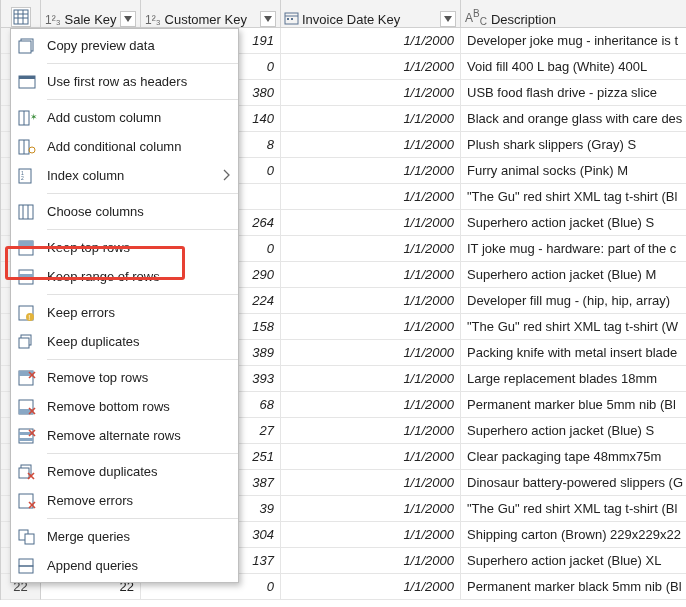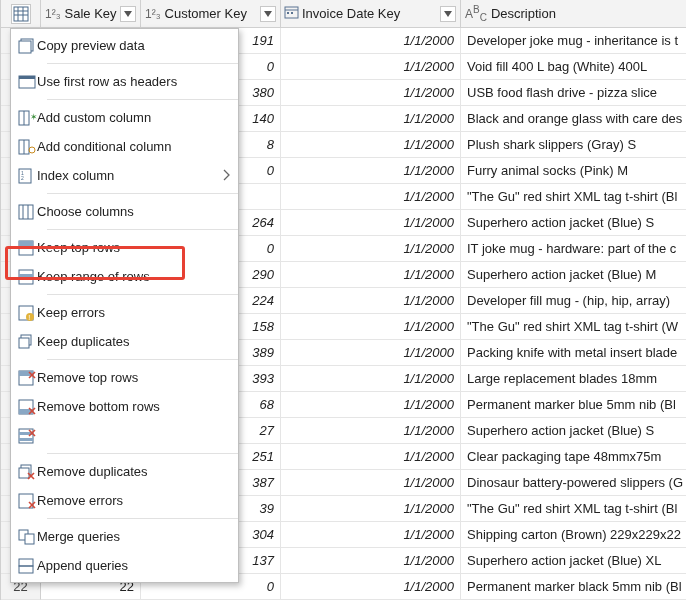--- a/index.html
+++ b/index.html
@@ -11,22 +11,22 @@
     background: #fff;
     width: 686px; height: 607px;
     overflow: hidden;
   }
   .hdr {
     background: #f3f3f3;
     border-right: 1px solid #d0d0d0;
     border-bottom: 1px solid #d0d0d0;
     height: 28px;
     display: flex;
-    align-items: center;
-    padding: 12px 4px;
+    align-items: flex-end;
+    padding: 0 4px;
     font-weight: 400;
     white-space: nowrap;
     overflow: hidden;
   }
   .hdr .type-icon {
     color: #666;
     font-size: 12px;
     margin-right: 4px;
   }
   .hdr .drop {
@@ -76,20 +76,21 @@
     border: 1px solid #bfbfbf;
     box-shadow: 2px 3px 6px rgba(0,0,0,0.25);
     z-index: 50;
     padding: 2px 0;
   }
   .menu .mi {
     height: 29px;
     display: flex;
     align-items: center;
     padding: 0 8px 0 6px;
+    gap: 10px;
     position: relative;
   }
   .menu .mi .ico {
     width: 20px; height: 18px;
     display:flex;align-items:center;justify-content:center;
     flex-shrink:0;
   }
   .menu .sep {
     height: 1px;
     background: #e1e1e1;
@@ -415,20 +416,21 @@
   <div class="mi">
     <span class="ico">
         <svg width="16" height="14">
           <rect x="0" y="0" width="14" height="14" fill="none" stroke="#4d6b8a"></rect>
           <rect x="0" y="3" width="14" height="3" fill="#89a7c4"></rect>
           <rect x="0" y="9" width="14" height="3" fill="#89a7c4"></rect>
           <line x1="10" y1="1" x2="16" y2="7" stroke="#d04a3a" stroke-width="1.6"></line>
           <line x1="16" y1="1" x2="10" y2="7" stroke="#d04a3a" stroke-width="1.6"></line>
         </svg>
       </span>
+    <span class="lbl">Remove alternate rows</span>
   </div>
   <div class="sep"></div>
   <div class="mi">
     <span class="ico">
         <svg width="16" height="14">
           <rect x="2" y="0" width="10" height="10" fill="none" stroke="#4d6b8a"></rect>
           <rect x="0" y="3" width="10" height="10" fill="#fff" stroke="#4d6b8a"></rect>
           <line x1="9" y1="8" x2="15" y2="14" stroke="#d04a3a" stroke-width="1.6"></line>
           <line x1="15" y1="8" x2="9" y2="14" stroke="#d04a3a" stroke-width="1.6"></line>
         </svg>

